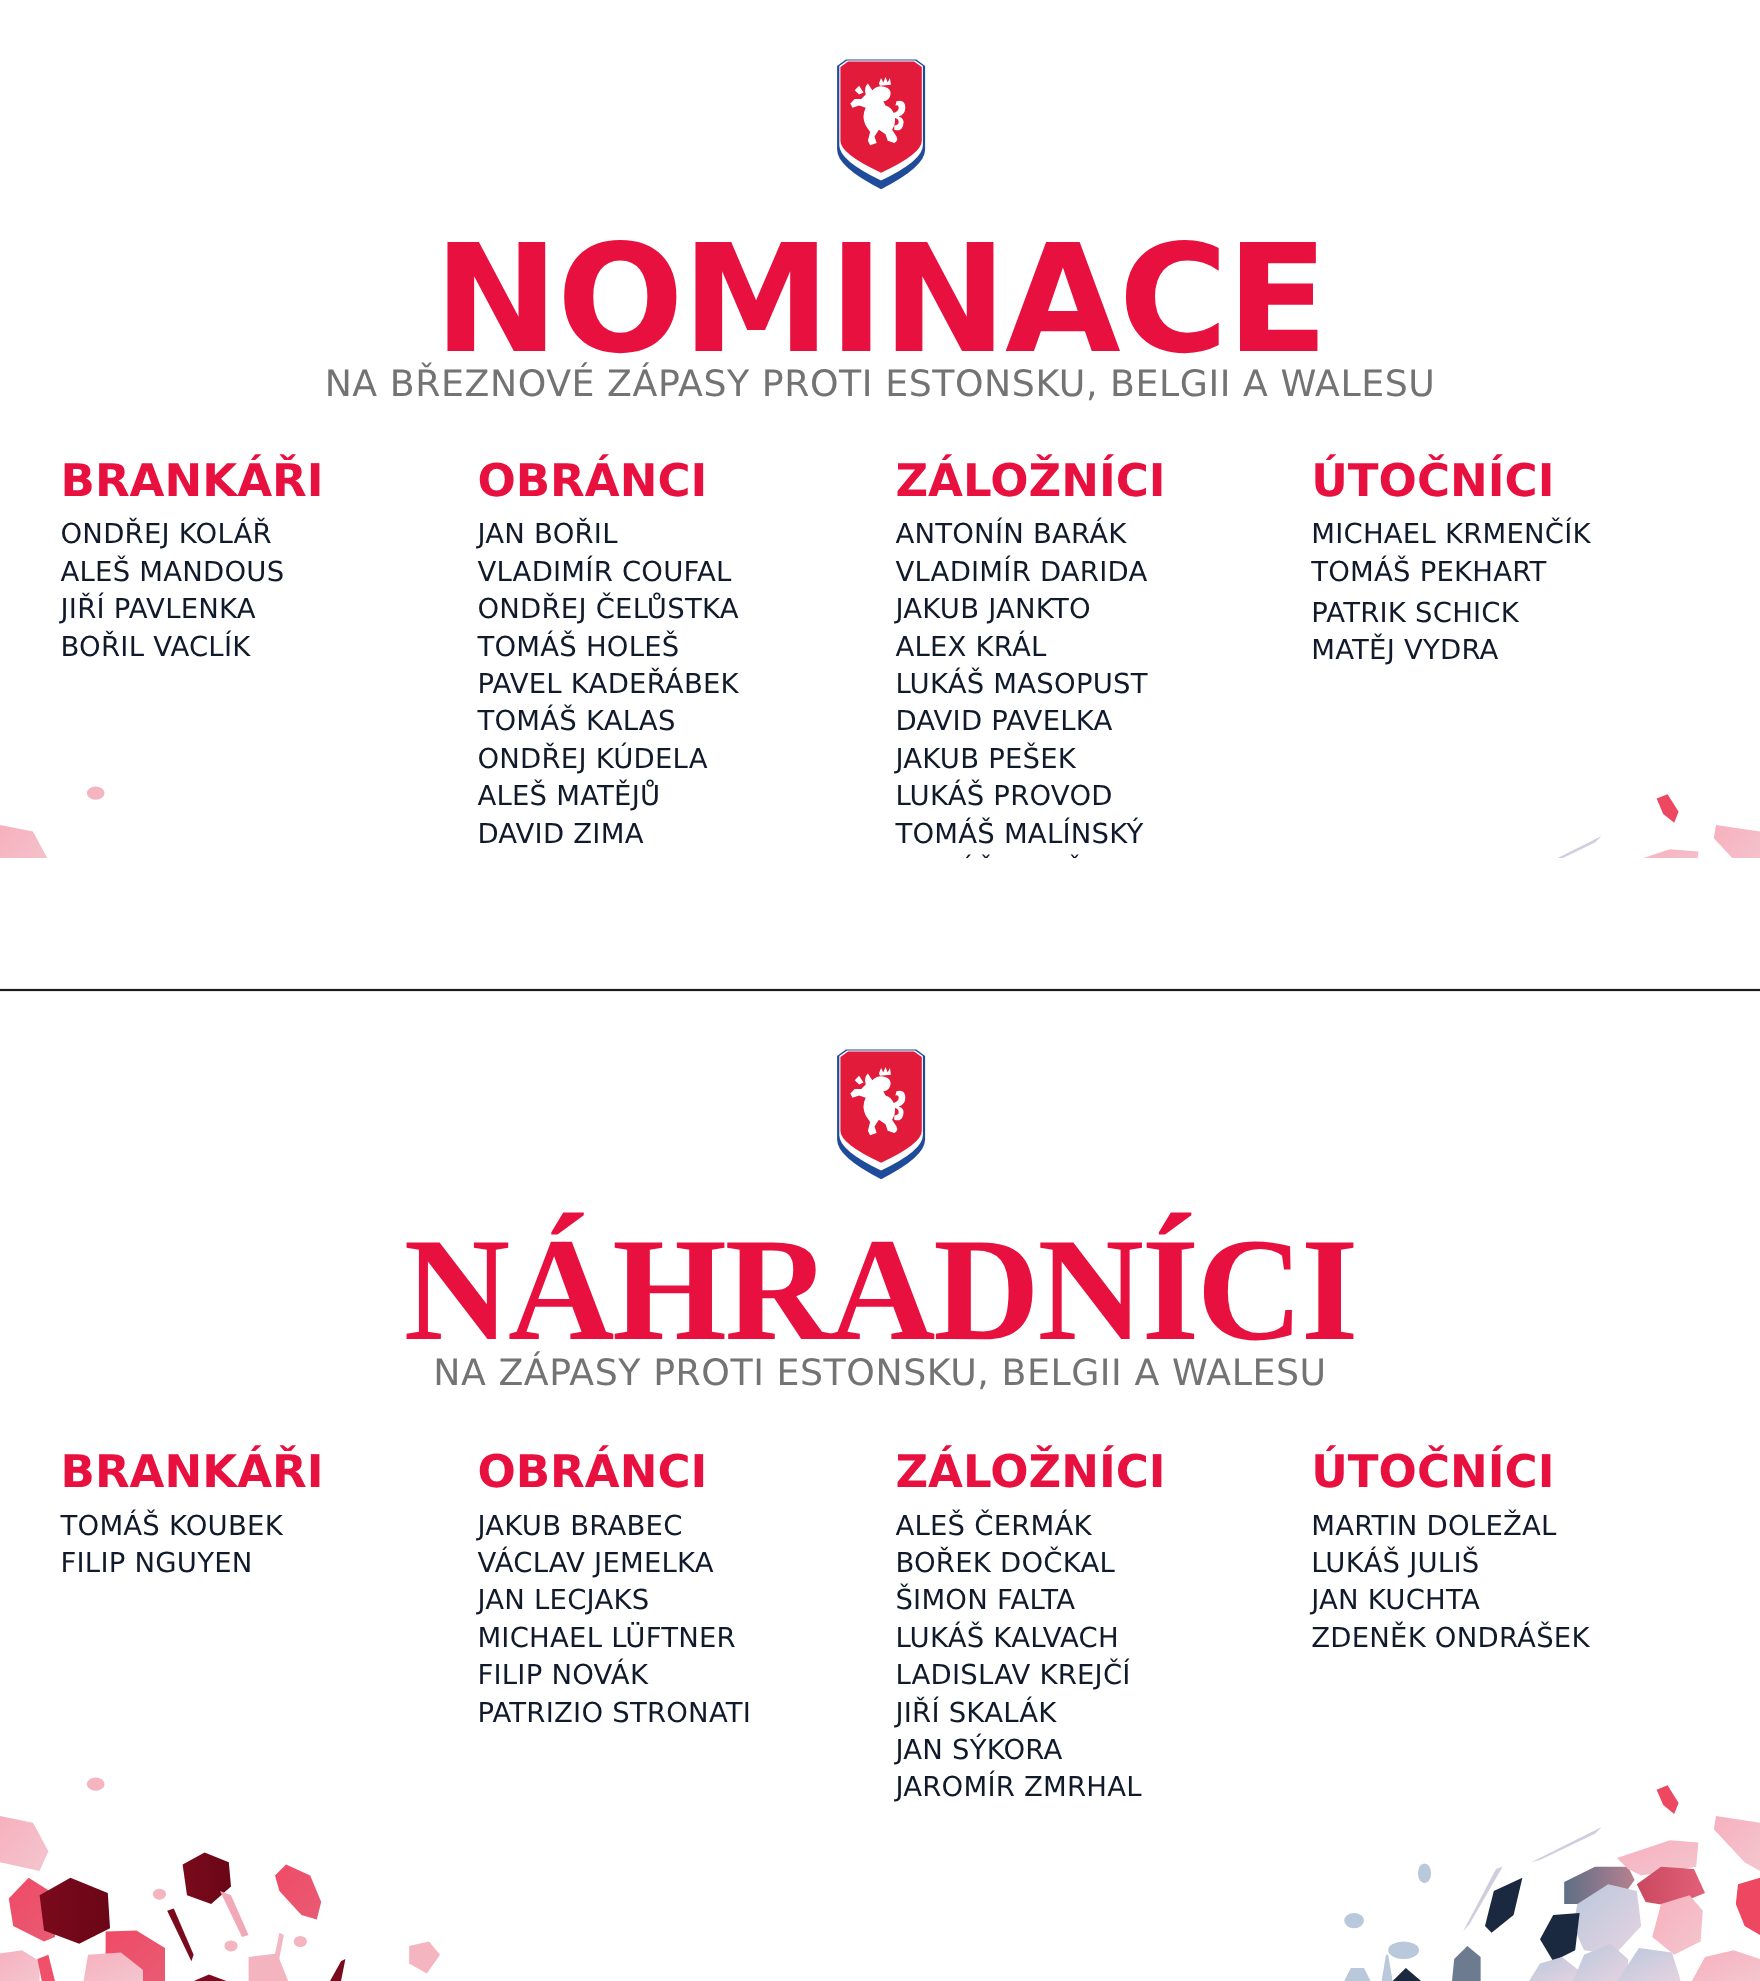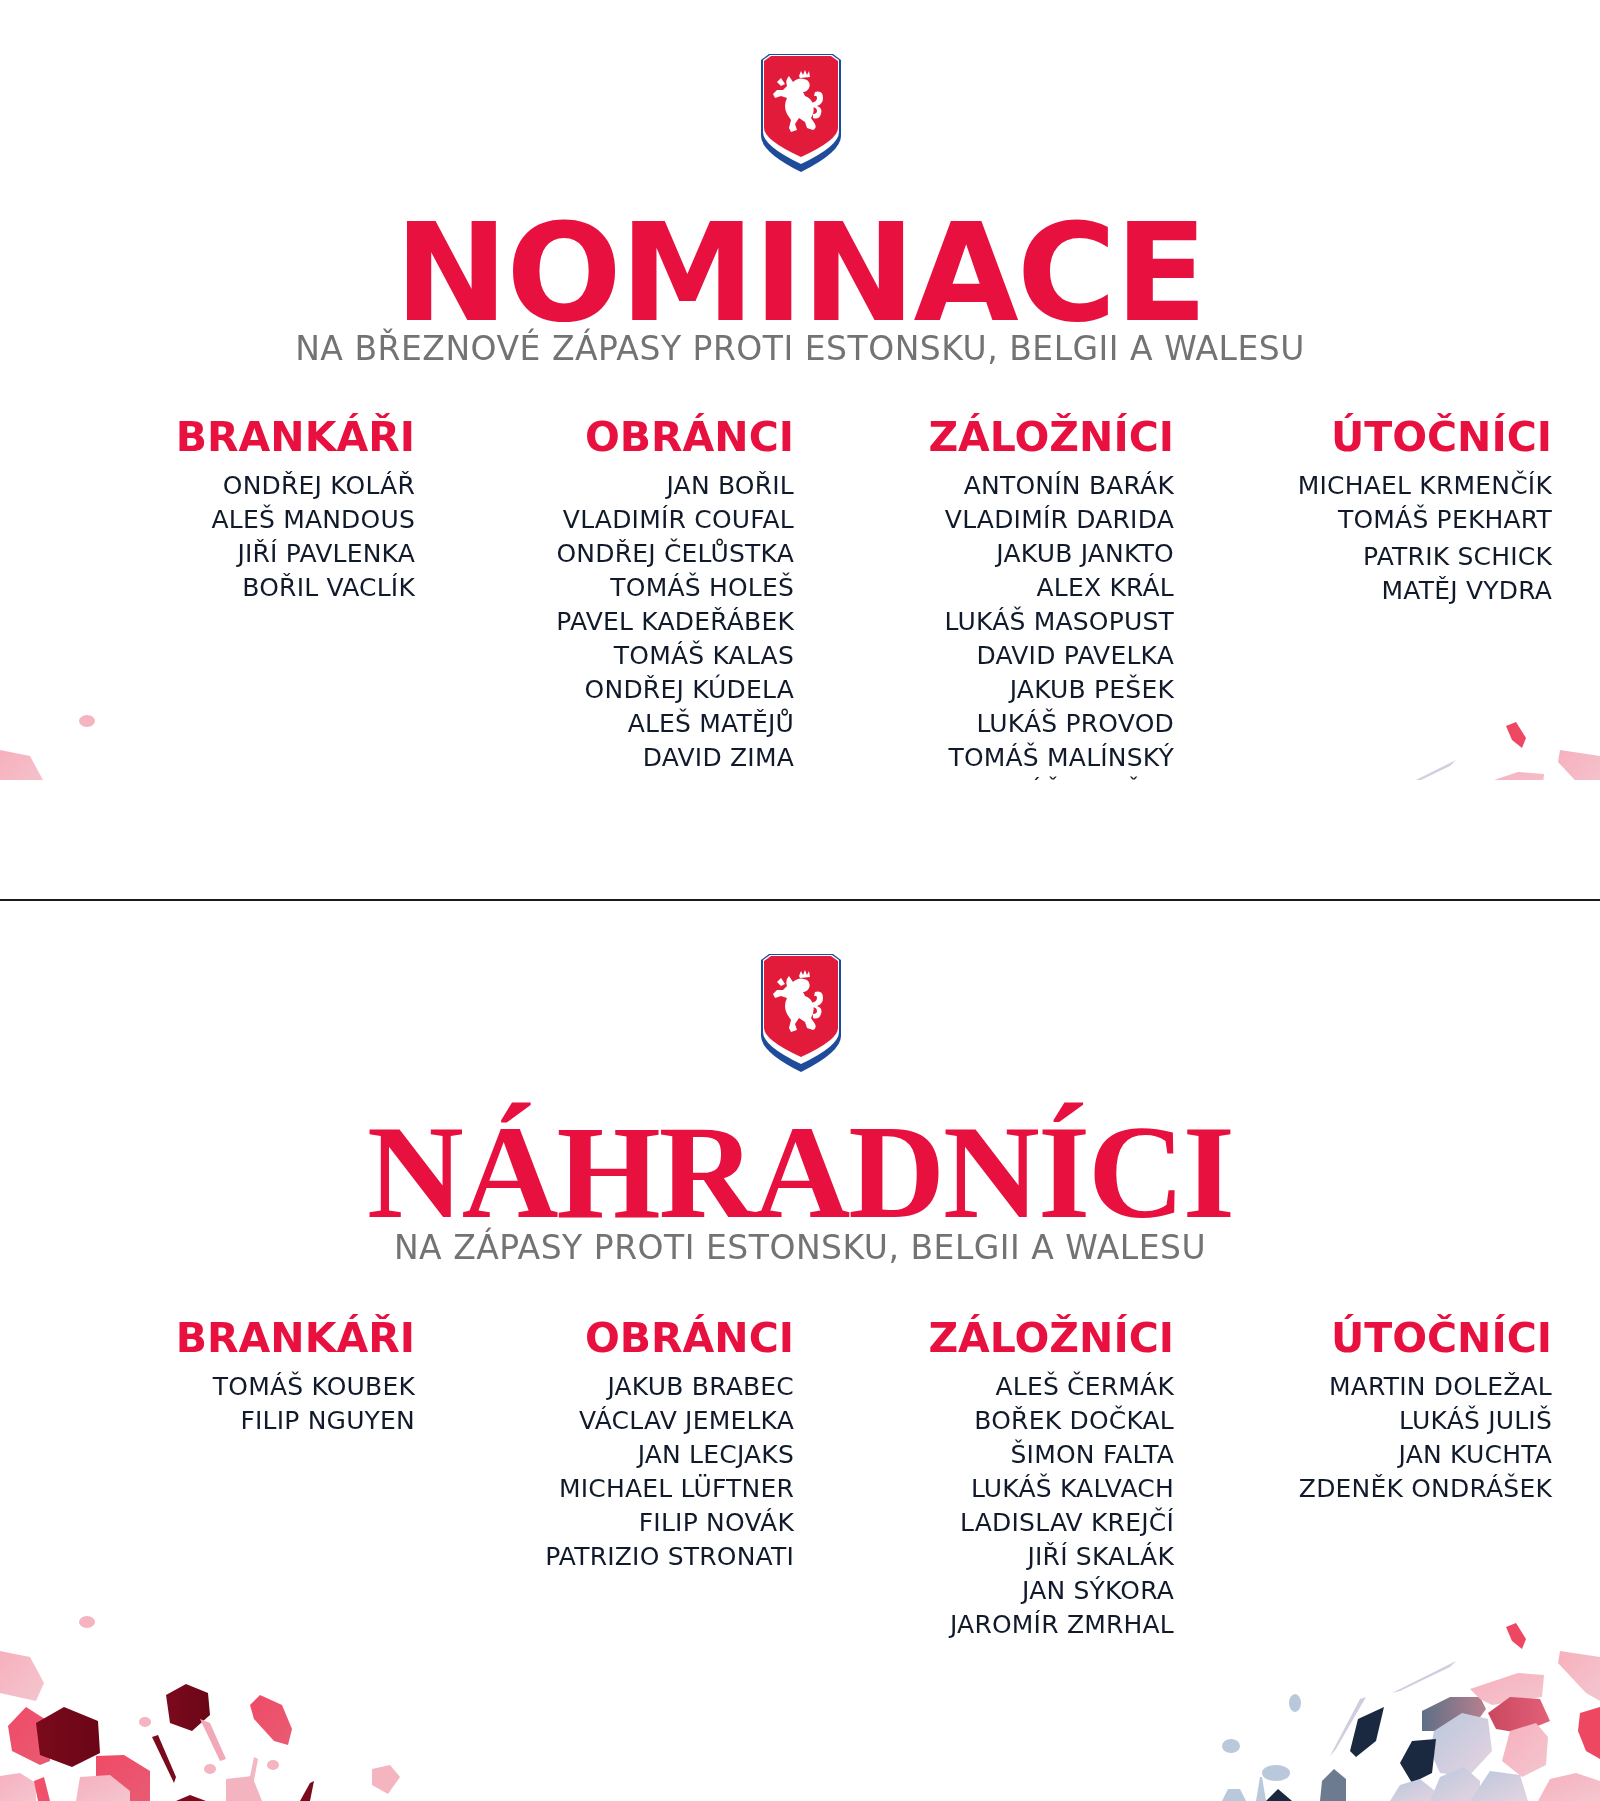--- a/index.html
+++ b/index.html
@@ -4,21 +4,21 @@
 <style>
   html, body { margin:0; padding:0; background:#ffffff; }
   body { width:1600px; height:1801px; position:relative; overflow:hidden; font-family:"DejaVu Sans", sans-serif; }
   .panel { position:absolute; left:0; width:1600px; height:780px; overflow:hidden; }
   .panel.p1 { top:0; }
   .panel.p2 { top:901px; height:900px; }
   .divider { position:absolute; left:0; top:899px; width:1600px; height:2px; background:#1a1a1a; }
   .crest { position:absolute; left:755px; width:92px; height:128px; }
   .title { position:absolute; left:0; width:1600px; text-align:center; color:var(--red); font-family:"DejaVu Sans", sans-serif; font-weight:bold; letter-spacing:-2px; line-height:1; }
   .subtitle { position:absolute; left:0; width:1600px; text-align:center; color:#737373; font-family:"DejaVu Sans", sans-serif; font-size:33px; letter-spacing:0.5px; line-height:1; }
-  .col { position:absolute; width:360px; text-align:right; }
+  .col { position:absolute; width:360px; text-align:left; }
   .col-head { color:var(--red); font-family:"DejaVu Sans", sans-serif; font-weight:bold; font-size:41px; line-height:48px; height:56px; letter-spacing:0px; }
   .names { list-style:none; margin:0; padding:0; }
   .names li { color:#111a2b; font-family:"DejaVu Sans", sans-serif; font-size:25px; line-height:34px; height:34px; letter-spacing:0.2px; white-space:nowrap; }
   .deco { position:absolute; }
   :root { --red:#e8103f; }
 </style>
 </head>
 <body>
 
 <svg width="0" height="0" style="position:absolute">

